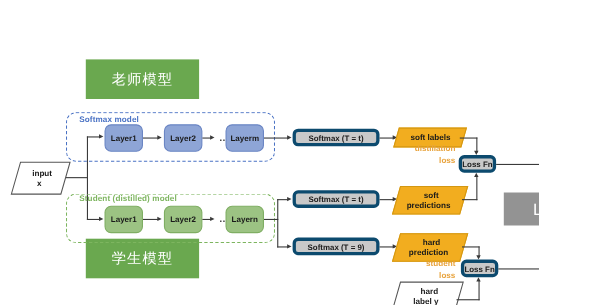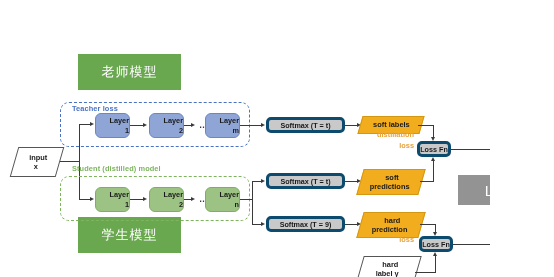--- a/index.html
+++ b/index.html
@@ -44,22 +44,21 @@
     font-weight: bold;
     letter-spacing: .1px;
   }
   .group-label.teacher { color: #4a72c4; }
   .group-label.student { color: #7db55f; }
 
   
   .layer-box {
     border-radius: 6px;
     display: flex;
-    flex-direction: column;
-    align-items: flex-end;
+    align-items: center;
     justify-content: center;
     font-size: 7.3px;
     font-weight: bold;
     color: #1a1a1a;
     line-height: 1.25;
     border: 1px solid;
   }
   .layer-box.teacher { background: #8ea5d6; border-color: #6b86c4; }
   .layer-box.student { background: #9cc383; border-color: #7fae63; }
 
@@ -156,21 +155,21 @@
   </div>
 
   <div class="abs ln-h" style="left:60px; top:117px; width:20px;"></div>
   <div class="abs ln-v" style="left:79px; top:80px; height:76px;"></div>
   <div class="abs ln-h" style="left:79px; top:80px; width:13px;"></div>
   <div class="abs arrow-r" style="left:90px; top:77.5px;"></div>
   <div class="abs ln-h" style="left:79px; top:155px; width:13px;"></div>
   <div class="abs arrow-r" style="left:90px; top:152.5px;"></div>
 
   <div class="abs group-box teacher" style="left:60px; top:58px; width:190px; height:45px;"></div>
-  <div class="abs group-label teacher" style="left:72px; top:60px;">Teacher loss</div>
+  <div class="abs group-label teacher" style="left:72px; top:60px;">Softmax model</div>
 
   <div class="abs layer-box teacher" style="left:95px; top:69px; width:35px; height:25px;">
     <span>Layer</span>
     <span>1</span>
   </div>
   <div class="abs ln-h" style="left:130px; top:81px; width:14px;"></div>
   <div class="abs arrow-r" style="left:143px; top:78.5px;"></div>
 
   <div class="abs layer-box teacher" style="left:149px; top:69px; width:35px; height:25px;">
     <span>Layer</span>
@@ -184,21 +183,21 @@
 
   <div class="abs layer-box teacher" style="left:205px; top:69px; width:35px; height:25px;">
     <span>Layer</span>
     <span>m</span>
   </div>
 
   <div class="abs ln-h" style="left:240px; top:81px; width:22px;"></div>
   <div class="abs arrow-r" style="left:261px; top:78.5px;"></div>
 
   <div class="abs group-box student" style="left:60px; top:132px; width:190px; height:45px;"></div>
-  <div class="abs group-label student" style="left:72px; top:120px;">Student (distilled) model</div>
+  <div class="abs group-label student" style="left:72px; top:132px;">Student (distilled) model</div>
 
   <div class="abs layer-box student" style="left:95px; top:143px; width:35px; height:25px;">
     <span>Layer</span>
     <span>1</span>
   </div>
   <div class="abs ln-h" style="left:130px; top:155px; width:14px;"></div>
   <div class="abs arrow-r" style="left:143px; top:152.5px;"></div>
 
   <div class="abs layer-box student" style="left:149px; top:143px; width:35px; height:25px;">
     <span>Layer</span>
@@ -247,20 +246,21 @@
   <div class="abs para white" style="left:360px; top:212px; width:58px; height:26px;">
     <span>hard</span>
     <span>label y</span>
   </div>
 
   <div class="abs loss-note" style="left:352px; top:86px; width:62px;">
     <div>distillation</div>
     <div>loss</div>
   </div>
   <div class="abs loss-note" style="left:352px; top:191px; width:62px;">
+    <div>student</div>
     <div>loss</div>
   </div>
 
   <div class="abs ln-h" style="left:418px; top:81px; width:16px;"></div>
   <div class="abs ln-v" style="left:433px; top:81px; height:14px;"></div>
   <div class="abs arrow-d" style="left:430.5px; top:93px;"></div>
 
   <div class="abs ln-h" style="left:420px; top:137px; width:14px;"></div>
   <div class="abs ln-v" style="left:433px; top:116px; height:22px;"></div>
   <div class="abs arrow-u" style="left:430.5px; top:113px;"></div>

